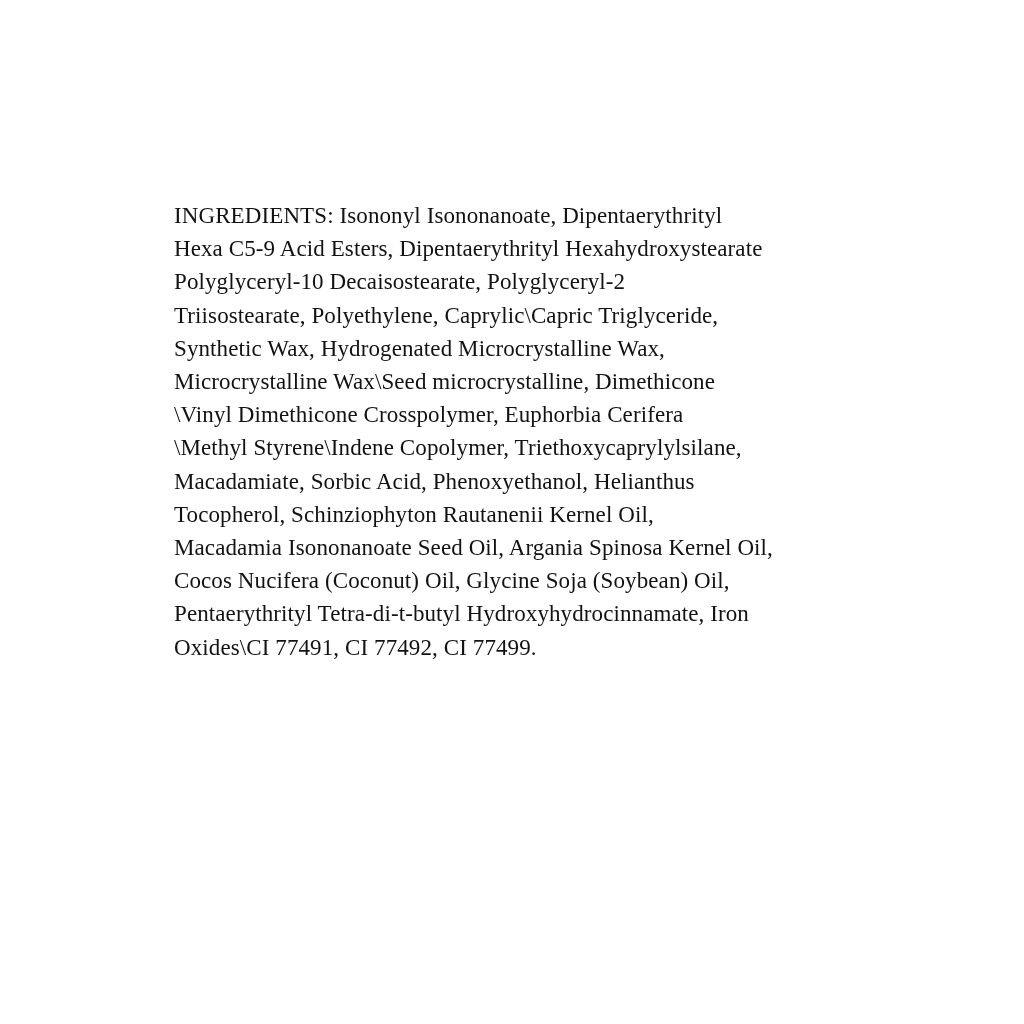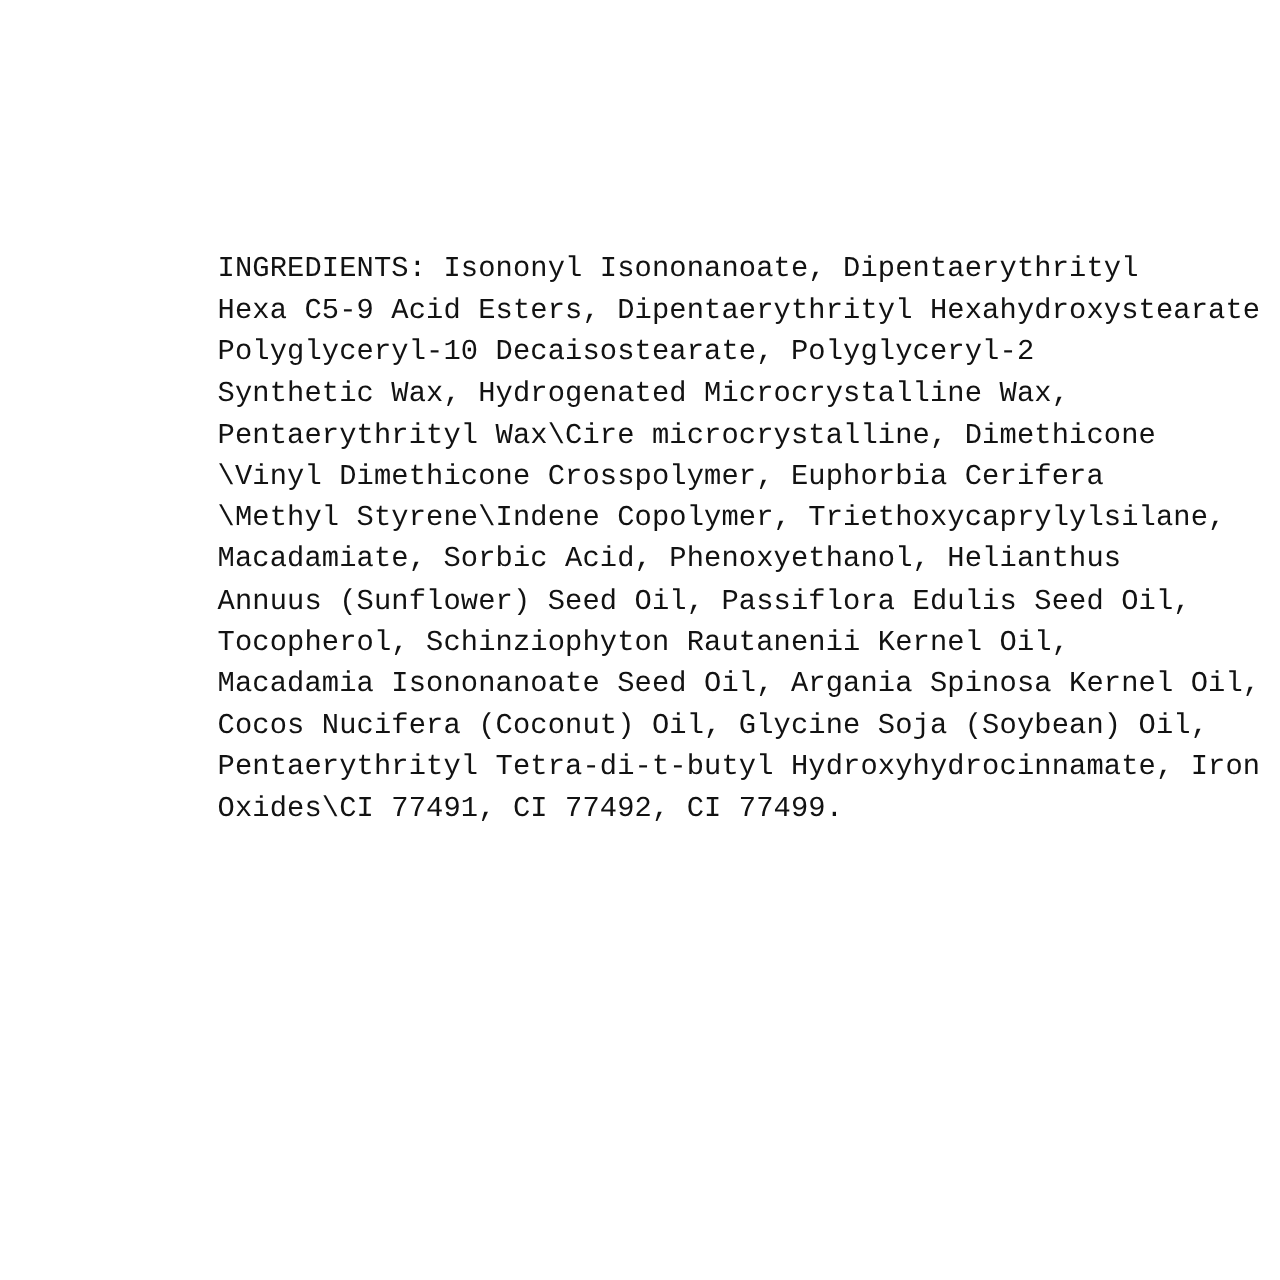--- a/index.html
+++ b/index.html
@@ -10,21 +10,20 @@
     width: 1024px;
     height: 1024px;
     position: relative;
     overflow: hidden;
     font-family: "Liberation Serif", "DejaVu Serif", serif;
   }
   .page {
     position: absolute;
     inset: 0;
     background: #ffffff;
-    font-family: Liberation Mono, monospace;
   }
   .ingredients-label {
     position: absolute;
     left: 174px;
     top: 199px;
     width: 700px;
     color: #121212;
     font-size: 23px;
     line-height: 33.2px;
     letter-spacing: 0.1px;
@@ -34,25 +33,25 @@
   }
 </style>
 </head>
 <body>
 
 <div class="page">
   <div class="ingredients-label">
     <div class="ingredients-line">INGREDIENTS: Isononyl Isononanoate, Dipentaerythrityl</div>
     <div class="ingredients-line">Hexa C5-9 Acid Esters, Dipentaerythrityl Hexahydroxystearate</div>
     <div class="ingredients-line">Polyglyceryl-10 Decaisostearate, Polyglyceryl-2</div>
+    <div class="ingredients-line">Triisostearate, Polyethylene, Caprylic\Capric Triglyceride,</div>
     <div class="ingredients-line">Synthetic Wax, Hydrogenated Microcrystalline Wax,</div>
-    <div class="ingredients-line">Pentaerythrityl Wax\Cire microcrystalline, Dimethicone</div>
+    <div class="ingredients-line">Microcrystalline Wax\Seed microcrystalline, Dimethicone</div>
     <div class="ingredients-line">\Vinyl Dimethicone Crosspolymer, Euphorbia Cerifera</div>
     <div class="ingredients-line">\Methyl Styrene\Indene Copolymer, Triethoxycaprylylsilane,</div>
     <div class="ingredients-line">Macadamiate, Sorbic Acid, Phenoxyethanol, Helianthus</div>
-    <div class="ingredients-line">Annuus (Sunflower) Seed Oil, Passiflora Edulis Seed Oil,</div>
     <div class="ingredients-line">Tocopherol, Schinziophyton Rautanenii Kernel Oil,</div>
     <div class="ingredients-line">Macadamia Isononanoate Seed Oil, Argania Spinosa Kernel Oil,</div>
     <div class="ingredients-line">Cocos Nucifera (Coconut) Oil, Glycine Soja (Soybean) Oil,</div>
     <div class="ingredients-line">Pentaerythrityl Tetra-di-t-butyl Hydroxyhydrocinnamate, Iron</div>
     <div class="ingredients-line">Oxides\CI 77491, CI 77492, CI 77499.</div>
   </div>
 </div>
 
 </body></html>

